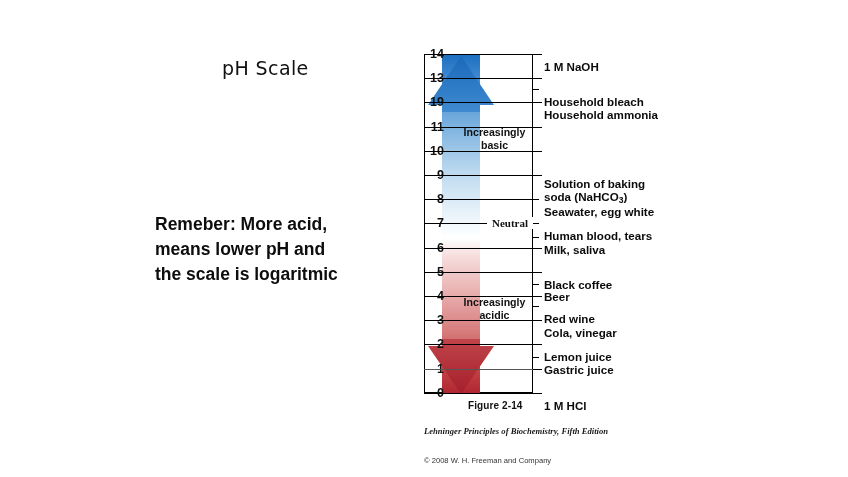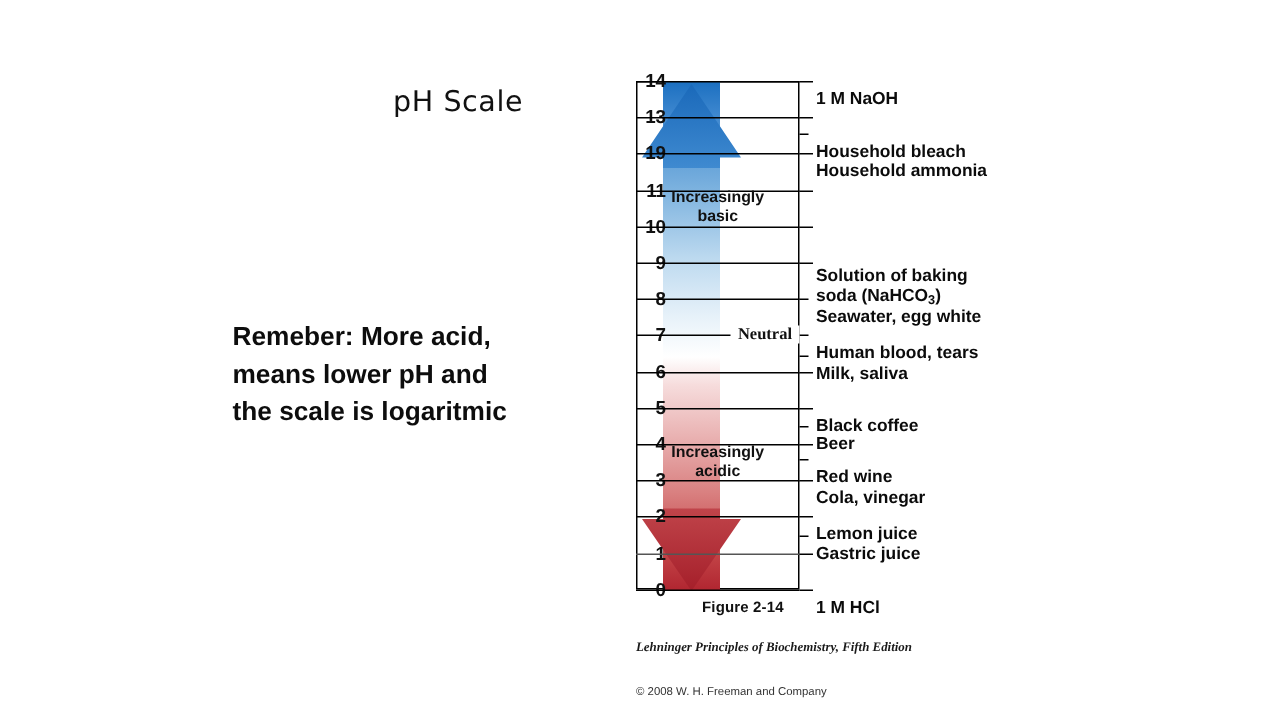--- a/index.html
+++ b/index.html
@@ -12,21 +12,20 @@
   }
   #slide{position:absolute;left:0;top:0;width:848px;height:477px;background:#fff;}
 
   
   #title{
     position:absolute;left:222px;top:57px;
     font-size:19px;font-weight:400;color:#111;
     letter-spacing:.4px;
     font-family:"DejaVu Sans", sans-serif;
     white-space:nowrap;
-    margin-left:40px;
   }
   #note{
     position:absolute;left:155px;top:212px;width:230px;
     font-size:17.5px;font-weight:700;color:#0d0d0d;
     line-height:25px;
     font-family:"Liberation Sans", sans-serif;
   }
   #note div{white-space:nowrap;}
 
   
@@ -87,21 +86,21 @@
   .side-label sub{font-size:8.5px;vertical-align:baseline;position:relative;top:2px;}
   .side-label .l2{display:block;}
 
   
   .inlabel{
     position:absolute;left:26px;width:109px;
     transform:translateY(-50%);
     text-align:center;
     font-size:10.6px;font-weight:700;color:#111;
     font-family:"Liberation Sans", sans-serif;
-    z-index:5;line-height:12.5px;
+    z-index:5;line-height:12.5px;padding-left:16px;
   }
   #neutral-label{
     position:absolute;left:26px;width:109px;
     transform:translateY(-50%);
     text-align:right;z-index:5;
     font-size:11px;font-weight:700;color:#111;
     font-family:Liberation Serif, serif;
   }
   #neutral-label span{background:#fff;padding:0 5px;}
 

